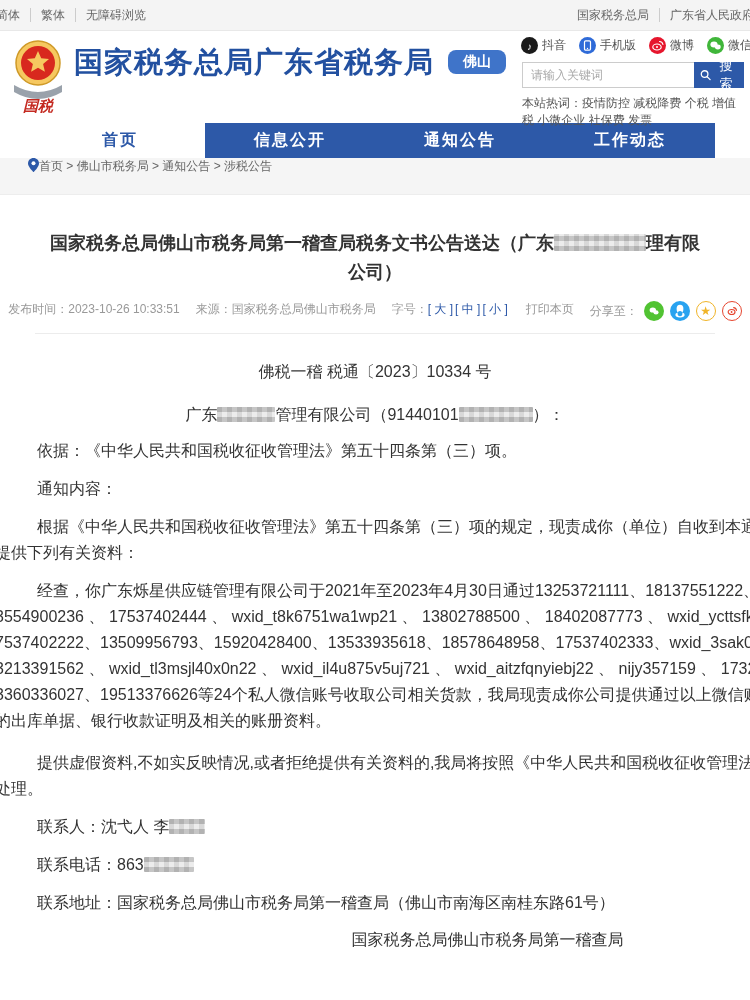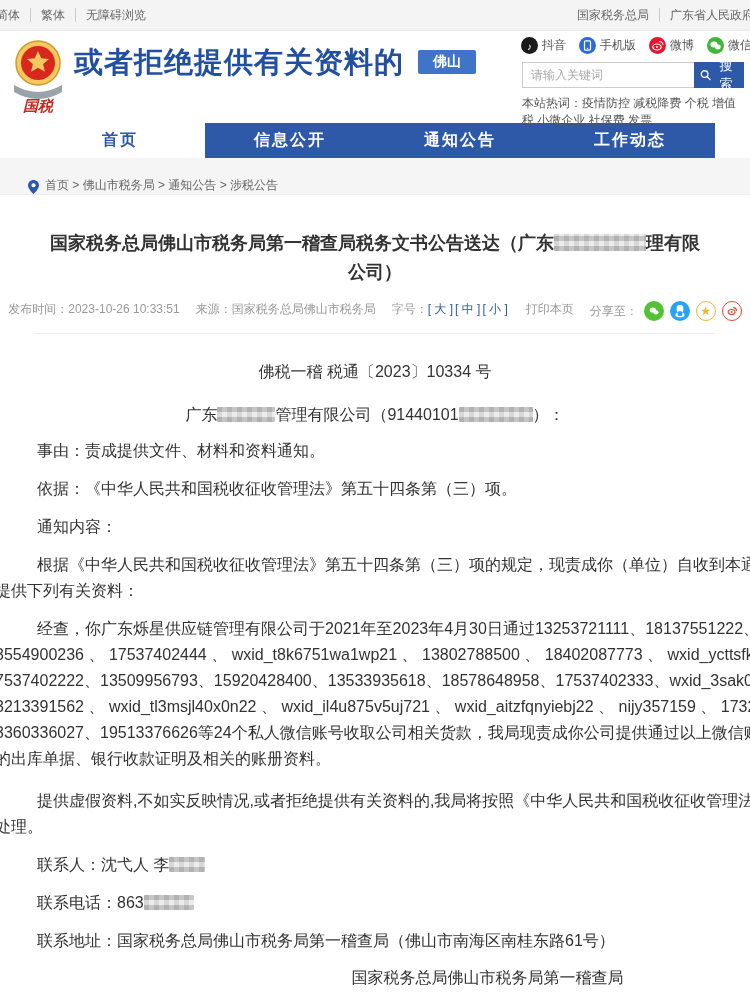--- a/index.html
+++ b/index.html
@@ -17,41 +17,41 @@
   .topbar .tright{margin-right:-14px;white-space:nowrap;}
   .topbar span.tlink{padding:0 10px;cursor:pointer;}
   .topbar span.tlink + span.tlink{border-left:1px solid #ccc;}
   
   .header{position:relative;height:92px;background:#fff;}
   .logo{position:absolute;left:10px;top:8px;width:56px;height:76px;}
   .brand{position:absolute;left:74px;top:12px;}
   .brand-title{font-size:29px;font-weight:bold;color:#2250a0;letter-spacing:1px;display:inline-block;}
   .city-pill{display:inline-block;margin-left:14px;vertical-align:6px;
     background:#3f74c9;color:#fff;font-size:14px;font-weight:bold;
-    border-radius:2px;padding:3px 15px;}
+    border-radius:8px;padding:3px 15px;}
   .brand-sub{font-size:11.5px;color:#2250a0;margin-top:5px;}
   .hright{position:absolute;right:6px;top:6px;width:222px;}
   .social{display:flex;justify-content:flex-end;gap:13px;align-items:center;
     font-size:12px;color:#555;white-space:nowrap;margin-right:-8px;}
   .social .sitem{display:flex;align-items:center;gap:4px;cursor:pointer;}
   .searchrow{display:flex;margin-top:8px;}
   .searchrow input{flex:1;height:26px;border:1px solid #ccc;border-right:none;
     padding:12px 8px;font-size:12px;color:#333;outline:none;box-sizing:border-box;}
   .searchrow input::placeholder{color:#aaa;}
   .search-btn{width:52px;height:26px;background:#2d59a8;color:#fff;border:none;
     font-size:13px;display:flex;align-items:center;justify-content:flex-start;gap:3px;cursor:pointer;}
   .hotwords{margin-top:7px;font-size:12px;color:#555;line-height:17px;text-align:left;}
   
   .nav{margin:0 35px;height:35px;background:#2d59a8;display:flex;}
   .nav .tab{flex:1;display:flex;align-items:center;justify-content:center;
     color:#fff;font-size:16px;font-weight:bold;cursor:pointer;letter-spacing:2px;}
   .nav .tab.active{background:#fff;color:#2d59a8;}
   
   .crumbbar{height:36px;background:#f5f5f5;border-bottom:1px solid #ededed;
-    display:flex;align-items:flex-end;padding-left:28px;font-size:12px;color:#666;gap:6px;}
+    display:flex;align-items:flex-start;padding-left:28px;font-size:12px;color:#666;}
   
   .article{padding-top:34px;}
   .a-title{width:660px;margin:0 auto;text-align:center;font-size:18px;font-weight:bold;
     color:#333;line-height:29px;}
   .meta{width:680px;margin:14px auto 0;display:flex;justify-content:center;
     gap:16px;font-size:12px;color:#999;padding-bottom:12px;border-bottom:1px solid #ececec;white-space:nowrap;}
   .meta .mlink{cursor:pointer;}
   .meta .szlink{color:#2d59a8;cursor:pointer;margin-right:2px;}
   .shareicons{display:flex;gap:6px;align-items:center;}
   .cicon{width:20px;height:20px;border-radius:50%;display:inline-flex;
@@ -89,21 +89,21 @@
 <div class="header">
   <svg class="logo" viewBox="0 0 56 76">
     <circle cx="28" cy="24" r="22" fill="#f6c860" stroke="#cf9a28" stroke-width="1.5"></circle>
     <circle cx="28" cy="24" r="17" fill="#d8281e"></circle>
     <path d="M28 12 l3.2 7.2 7.8 .7 -5.9 5.2 1.8 7.7 -6.9 -4.1 -6.9 4.1 1.8 -7.7 -5.9 -5.2 7.8 -.7 z" fill="#f6c860"></path>
     <path d="M4 46 Q28 60 52 46 L52 53 Q28 67 4 53 Z" fill="#9aa2ab"></path>
     <text x="28" y="72" text-anchor="middle" font-size="15" font-weight="bold" fill="#c42a21" font-style="italic">国税</text>
   </svg>
 
   <div class="brand">
-    <span class="brand-title">或者拒绝提供有关资料的</span><span class="city-pill">佛山</span>
+    <span class="brand-title">国家税务总局广东省税务局</span><span class="city-pill">佛山</span>
   </div>
 
   <div class="hright">
     <div class="social">
       <span class="sitem">
         <svg width="17" height="17" viewBox="0 0 17 17">
             <circle cx="8.5" cy="8.5" r="8.5" fill="#1a1a1a"></circle>
             <text x="8.5" y="12.5" text-anchor="middle" font-size="10" fill="#fff">♪</text>
           </svg>
         <span>抖音</span>
@@ -204,21 +204,20 @@
     </span>
   </div>
 
   <div class="docnum">佛税一稽 税通〔2023〕10334 号</div>
 
   <div class="addressee">
     <span>广东</span><span class="mosaic m-a1"></span><span>管理有限公司（91440101</span><span class="mosaic m-a2"></span><span>）：</span>
   </div>
 
   <div class="doc">
-    <div class="ln ind gap">事由：责成提供文件、材料和资料通知。</div>
     <div class="ln ind gap">依据：《中华人民共和国税收征收管理法》第五十四条第（三）项。</div>
     <div class="ln ind gap">通知内容：</div>
     <div class="ln ind gap">根据《中华人民共和国税收征收管理法》第五十四条第（三）项的规定，现责成你（单位）自收到本通知书之日起5日内向税务</div>
     <div class="ln flush">提供下列有关资料：</div>
     <div class="ln ind gap">经查，你广东烁星供应链管理有限公司于2021年至2023年4月30日通过13253721111、18137551222、17537401309</div>
     <div class="ln flush">3554900236 、 17537402444 、 wxid_t8k6751wa1wp21 、 13802788500 、 18402087773 、 wxid_ycttsfkp8cx412</div>
     <div class="ln flush">7537402222、13509956793、15920428400、13533935618、18578648958、17537402333、wxid_3sak0a36wi6t22</div>
     <div class="ln flush">3213391562 、 wxid_tl3msjl40x0n22 、 wxid_il4u875v5uj721 、 wxid_aitzfqnyiebj22 、 nijy357159 、 17328977548</div>
     <div class="ln flush">3360336027、19513376626等24个私人微信账号收取公司相关货款，我局现责成你公司提供通过以上微信账户收取的相关货款</div>
     <div class="ln flush">的出库单据、银行收款证明及相关的账册资料。</div>

